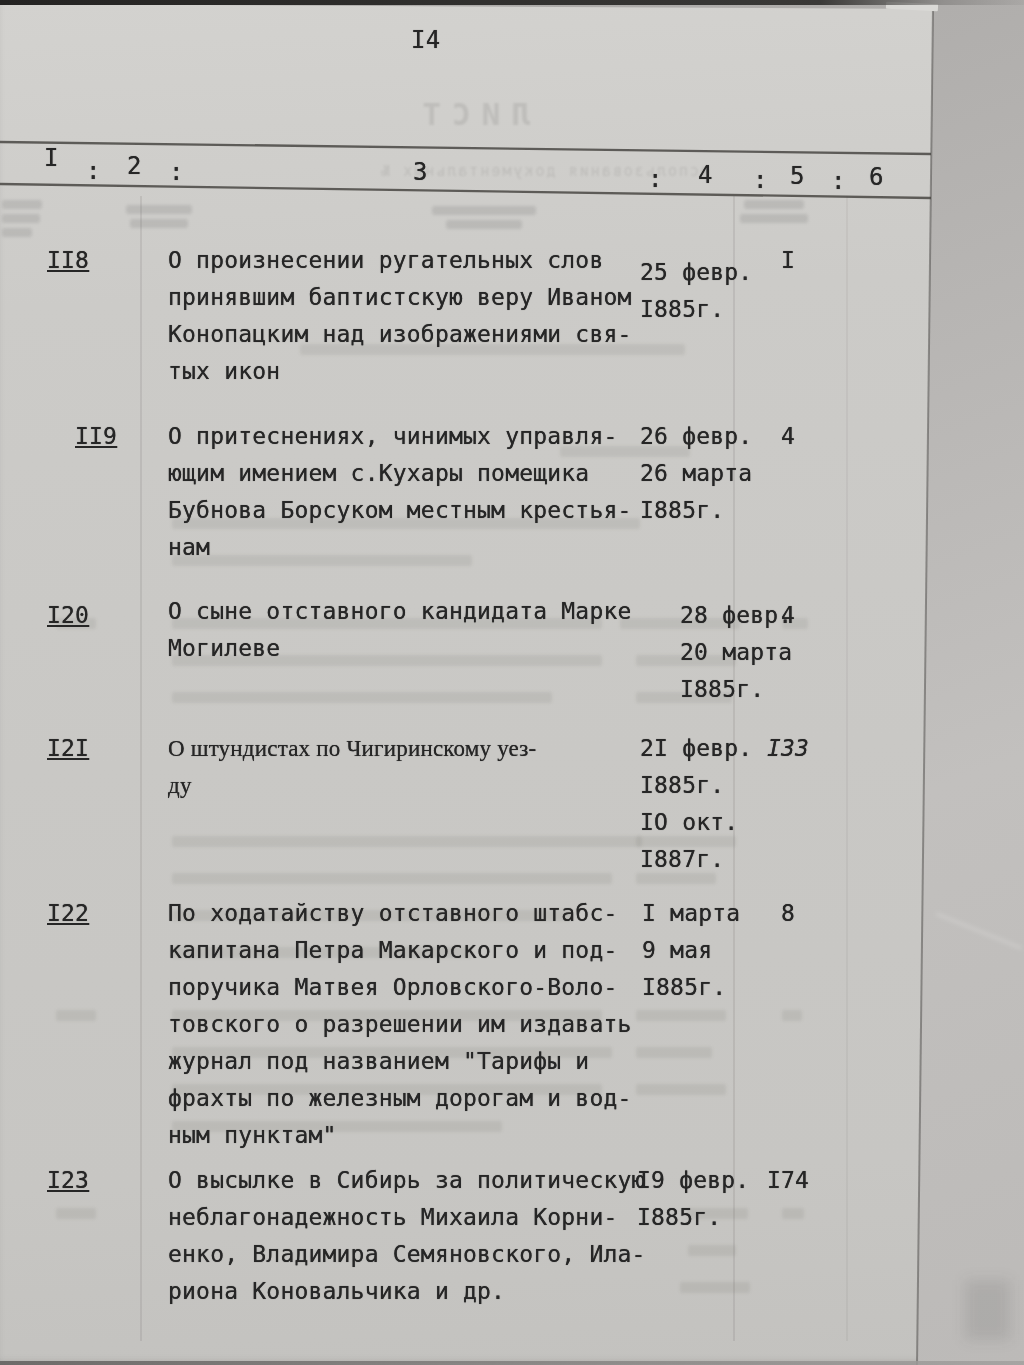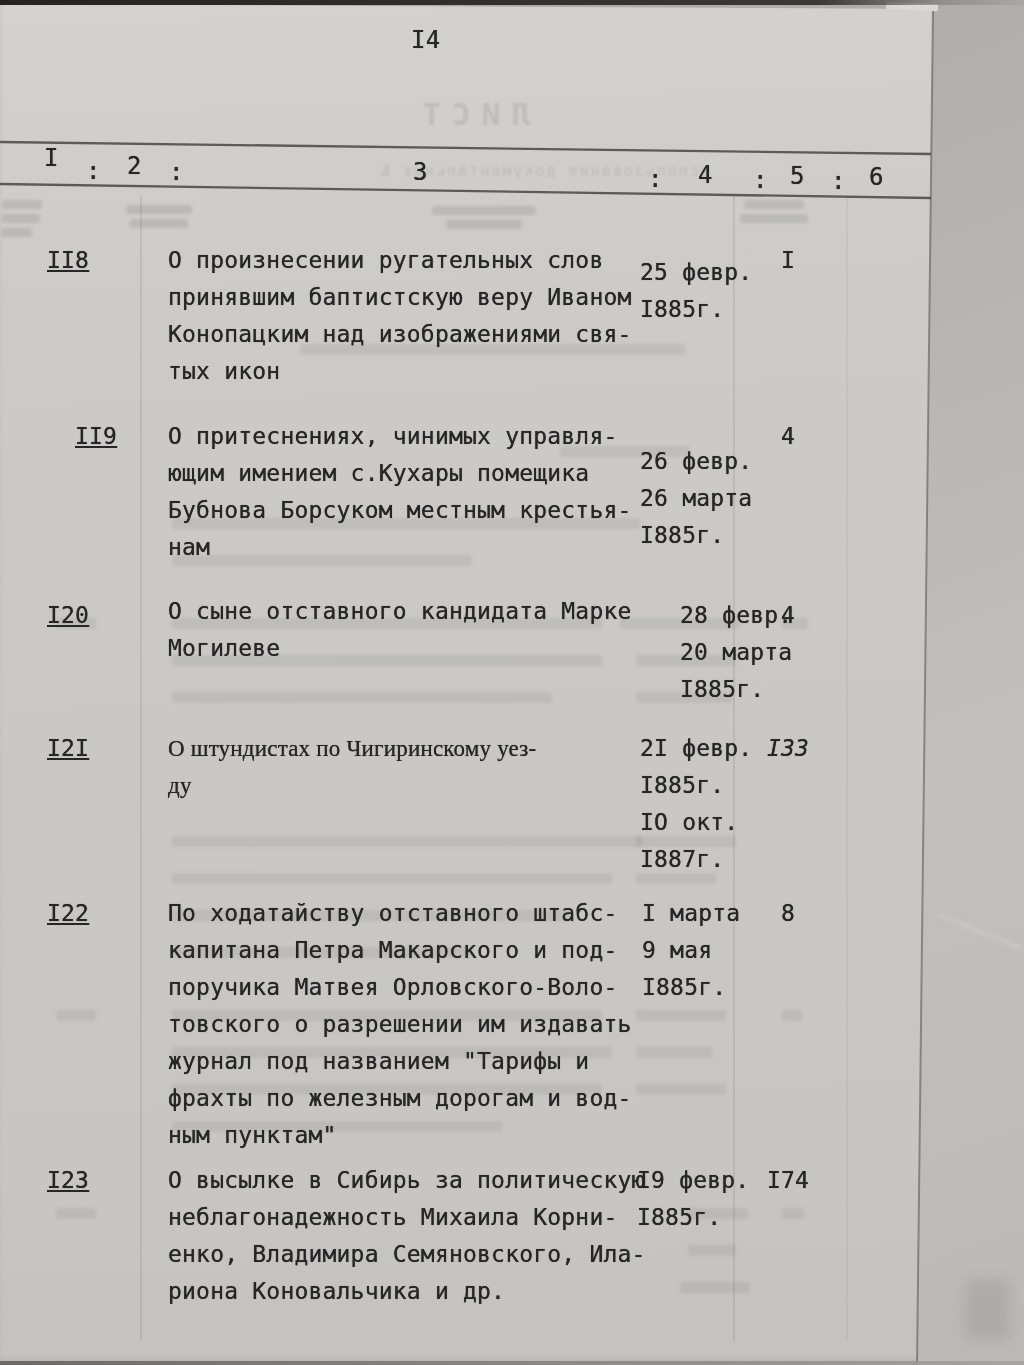--- a/index.html
+++ b/index.html
@@ -139,21 +139,21 @@
 I885г.</div>
   <div class="tw sheets" style="left:752px;top:242px;">I</div>
 </div>
 
 <div>
   <div class="tw entry-no" style="left:47px;top:418px;margin-left:28px;">II9</div>
   <div class="tw subject" style="left:168px;top:418px;">О притеснениях, чинимых управля-
 ющим имением с.Кухары помещика
 Бубнова Борсуком местным крестья-
 нам</div>
-  <div class="tw dates" style="left:640px;top:418px;margin-top:25px;">26 февр.
+  <div class="tw dates" style="left:640px;top:418px;">26 февр.
 26 марта
 I885г.</div>
   <div class="tw sheets" style="left:752px;top:418px;">4</div>
 </div>
 
 <div>
   <div class="tw entry-no" style="left:47px;top:597px;">I20</div>
   <div class="tw subject" style="left:168px;top:593px;">О сыне отставного кандидата Марке
 Могилеве</div>
   <div class="tw dates" style="left:640px;top:597px;margin-left:40px;">28 февр.

